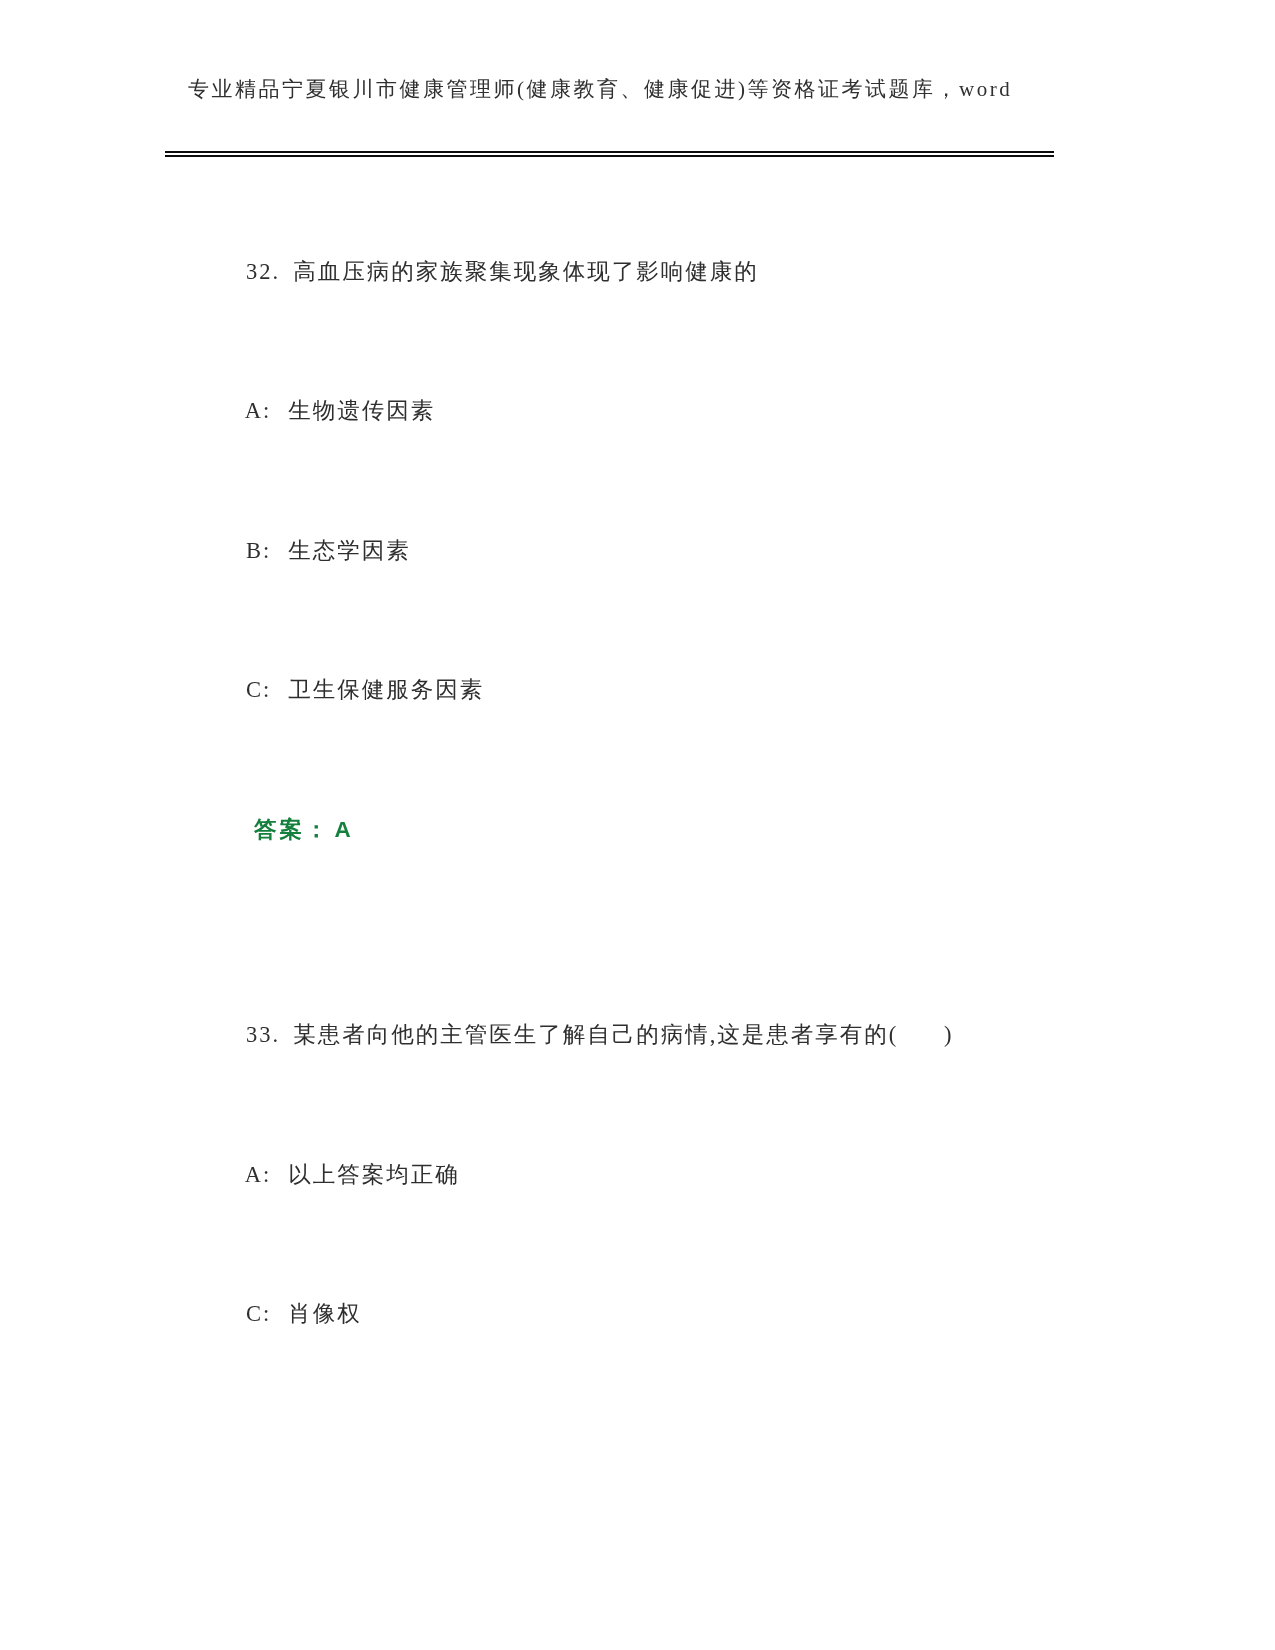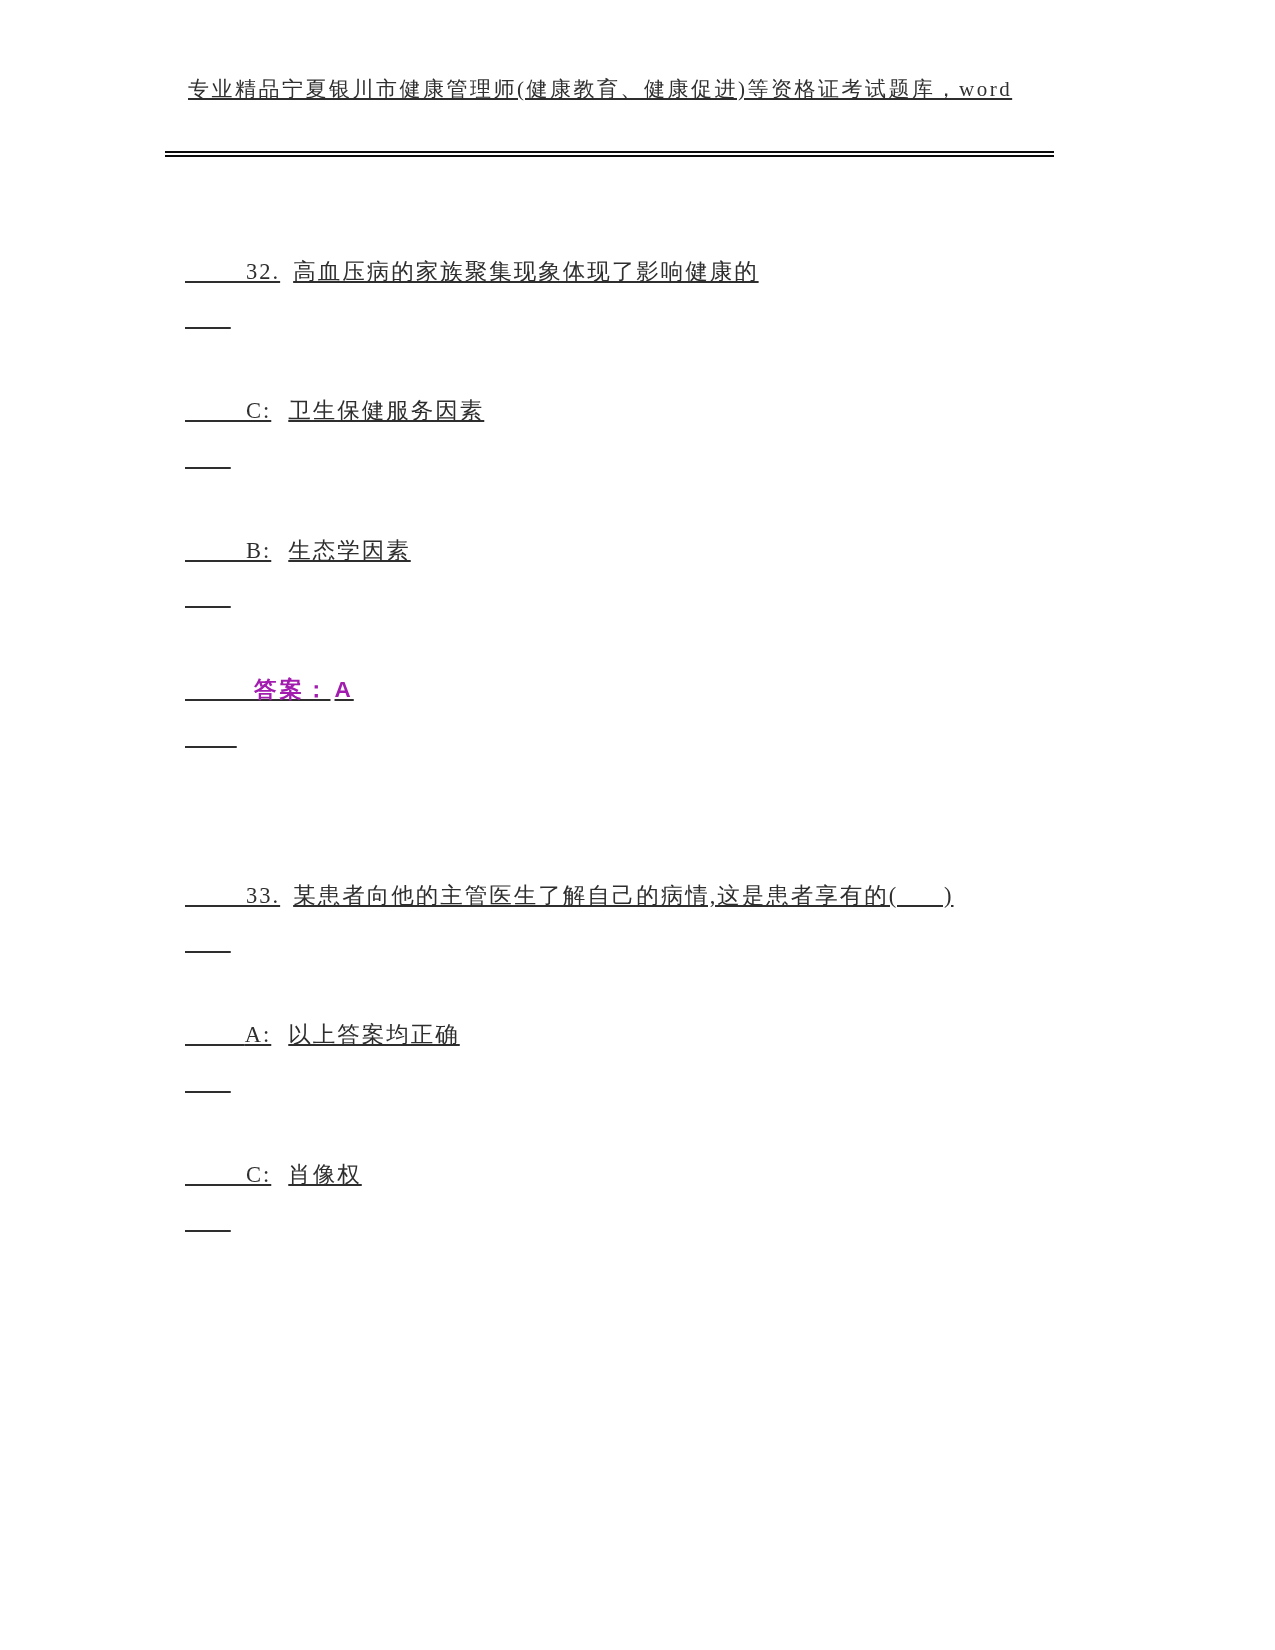--- a/index.html
+++ b/index.html
@@ -12,21 +12,20 @@
     background: #ffffff;
   }
   .page {
     position: relative;
     width: 1054px;
     height: 1650px;
     overflow: hidden;
     background: #ffffff;
     font-family: "Liberation Serif", "DejaVu Serif", serif;
     color: #2e2e2e;
-    text-decoration: underline;
   }
   .header {
     margin: 74px 150px 0 188px;
     font-size: 21px;
     line-height: 31px;
     letter-spacing: 2.5px;
     color: #303030;
   }
   .header-line {
     white-space: pre;
@@ -54,21 +53,21 @@
     white-space: pre;
   }
   .q-num {
     margin-right: 13px;
   }
   .opt-label {
     margin-right: 17px;
   }
   .answer {
     font-weight: 700;
-    color: #a21caf;
+    color: #15803d;
     letter-spacing: 3px;
   }
   .answer-value {
     font-family: "Liberation Sans", "DejaVu Sans", sans-serif;
     font-weight: 700;
     margin-left: 4px;
   }
 </style>
 </head>
 <body>
@@ -81,24 +80,27 @@
 
   <div class="divider"></div>
 
   <div class="questions">
 
     <section class="qblock">
       <div class="line">
         <span class="q-num">32.</span><span class="q-text">高血压病的家族聚集现象体现了影响健康的</span>
       </div>
       <div class="line">
-        <span class="opt-label">C:</span><span class="opt-text">卫生保健服务因素</span>
+        <span class="opt-label">A:</span><span class="opt-text">生物遗传因素</span>
       </div>
       <div class="line">
         <span class="opt-label">B:</span><span class="opt-text">生态学因素</span>
+      </div>
+      <div class="line">
+        <span class="opt-label">C:</span><span class="opt-text">卫生保健服务因素</span>
       </div>
       <div class="line answer">
         <span>答案：</span><span class="answer-value">A</span>
       </div>
     </section>
 
     <section class="qblock">
       <div class="line">
         <span class="q-num">33.</span><span class="q-text">某患者向他的主管医生了解自己的病情,这是患者享有的(      )</span>
       </div>

